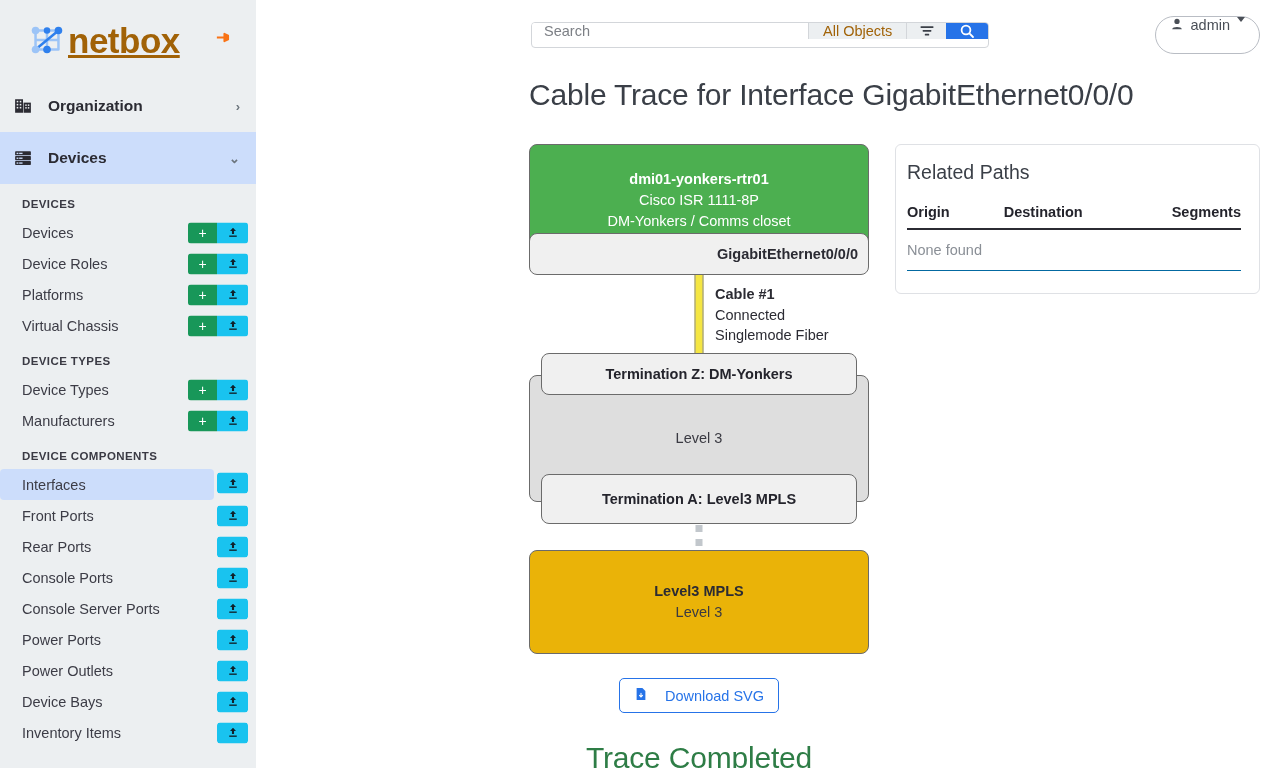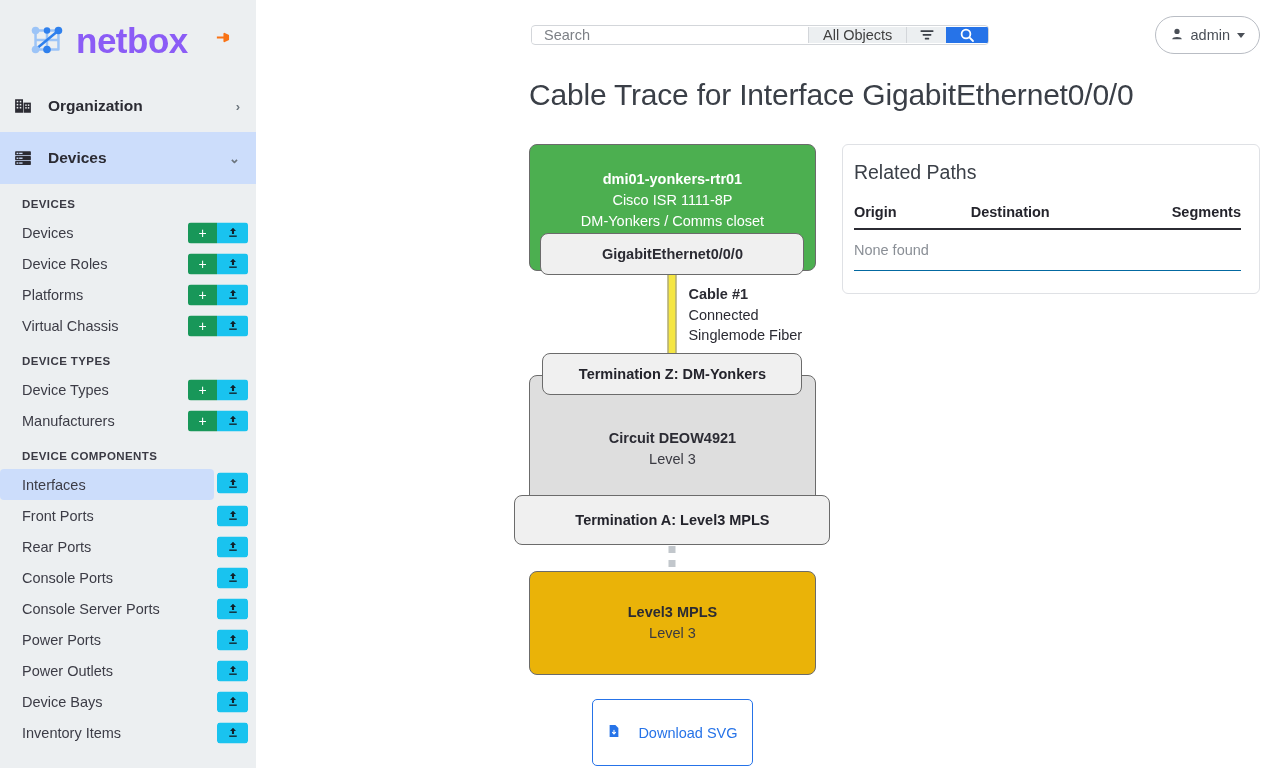--- a/index.html
+++ b/index.html
@@ -21,22 +21,22 @@
     position: relative;
   }
   .brand {
     height: 80px;
     display: flex; align-items: center;
     padding: 0 16px 0 26px;
     position: relative;
   }
   .logo-mark { width: 42px; height: 42px; flex: 0 0 42px; }
   .logo-text {
-    font-size: 35px; font-weight: bold; color: #8b5cf6;
-    letter-spacing: -0.5px; margin-left: 8px; line-height: 1;
+    font-size: 35px; font-weight: bold; color: #a16207;
+    letter-spacing: -0.5px; line-height: 1; text-decoration: underline;
   }
   .pin-icon { position: absolute; right: 26px; top: 30px; color: #f97316; font-size: 15px; }
 
   .nav-group {
     display: flex; align-items: center;
     height: 52px; padding: 0 16px 0 14px;
     font-size: 15.5px; font-weight: bold; color: #2b2b33;
     cursor: pointer;
   }
   .nav-group.active { background: #ccddfb; }
@@ -74,46 +74,46 @@
     cursor: pointer;
   }
   .btn-pair.single { right: 8px; }
   .btn-pair.single .btn-up { border-radius: 3px; }
 
   
   .main { flex: 1; height: 768px; background: #fff; overflow: hidden; position: relative; }
 
   .topbar { height: 70px; display: flex; align-items: center; padding: 0 20px; }
   .search-wrap {
-    display: flex; align-items: center;
-    height: 20px; margin: 0 auto 0 255px;
+    display: flex; align-items: flex-start;
+    height: 26px; margin: 0 auto 0 255px;
     border-radius: 4px; overflow: hidden;
     border: 1px solid #d3d6da;
   }
   .search-input {
     width: 276px; border: none; outline: none;
     padding: 0 12px; font-size: 14.5px; color: #33333b;
     font-family: "Liberation Sans", sans-serif; background: #fff;
   }
   .search-input::placeholder { color: #7d8086; }
   .obj-select {
     display: flex; align-items: center; padding: 0 14px;
-    background: #eceff1; font-size: 14.5px; color: #404040;
+    background: #eceff1; font-size: 14.5px; color: #a16207;
     border-left: 1px solid #d3d6da; cursor: pointer; white-space: nowrap;
   }
   .filter-btn {
     display: flex; align-items: center; justify-content: center;
     width: 40px; background: #eceff1; border-left: 1px solid #d3d6da; cursor: pointer;
   }
   .search-btn {
     display: flex; align-items: center; justify-content: center;
     width: 42px; background: #2673e8; cursor: pointer;
   }
   .user-btn {
-    display: flex; align-items: center; gap: 7px;
+    display: flex; gap: 7px;
     height: 38px; padding: 0 14px; margin-left: auto;
     border: 1px solid #b9bdc4; border-radius: 19px;
     font-size: 14.5px; color: #4a4f57; cursor: pointer; background: #fff;
   }
   .user-btn .caret { border-left: 4px solid transparent; border-right: 4px solid transparent; border-top: 5px solid #4a4f57; }
 
   .page-title {
     font-size: 30px; font-weight: normal; color: #3a3f47;
     padding: 8px 0 0 273px; letter-spacing: -0.2px;
   }
@@ -128,23 +128,23 @@
   }
   .node-device {
     background: #4caf50; color: #ffffff;
     padding: 24px 10px 38px 10px;
   }
   .node-device .n1 { font-size: 14.5px; font-weight: bold; line-height: 1.45; }
   .node-device .n2, .node-device .n3 { font-size: 14.5px; line-height: 1.45; }
 
   .node-term {
     background: #f0f0f0; color: #2b2b33;
-    width: 264px; margin: -38px auto 0 auto;
+    width: 340px; margin: -38px auto 0 auto;
     padding: 12px 10px; font-size: 14.5px; font-weight: bold;
-    position: relative; z-index: 3;
+    position: relative; z-index: 3; text-align: right;
   }
 
   .cable-row { position: relative; height: 100px; }
   .cable-line {
     position: absolute; left: 50%; transform: translateX(-50%);
     top: 0; width: 9px; height: 100px;
     background: #f5e642; border-left: 1px solid #8d8d8d; border-right: 1px solid #8d8d8d;
   }
   .cable-label {
     position: absolute; left: 50%; margin-left: 16px; top: 9px;
@@ -154,21 +154,21 @@
 
   .circuit-wrap { position: relative; }
   .node-circuit {
     background: #dedede; color: #2b2b33;
     padding: 52px 10px 52px 10px;
   }
   .node-circuit .c1 { font-size: 14.5px; font-weight: bold; line-height: 1.45; }
   .node-circuit .c2 { font-size: 14.5px; line-height: 1.45; color: #3a3a42; }
   .term-over-top {
     position: absolute; top: -22px; left: 50%; transform: translateX(-50%);
-    width: 260px; background: #f0f0f0; border: 1px solid #6b6b6b; border-radius: 8px;
+    width: 316px; background: #f0f0f0; border: 1px solid #6b6b6b; border-radius: 8px;
     padding: 12px 10px; font-size: 14.5px; font-weight: bold; text-align: center; z-index: 3;
   }
   .term-over-bottom {
     position: absolute; bottom: -22px; left: 50%; transform: translateX(-50%);
     width: 316px; background: #f0f0f0; border: 1px solid #6b6b6b; border-radius: 8px;
     padding: 16px 10px; font-size: 14.5px; font-weight: bold; text-align: center; z-index: 3;
   }
 
   .dot-conn {
     height: 48px; position: relative;
@@ -183,21 +183,21 @@
   .node-provider {
     background: #eab308; color: #2b2b33;
     padding: 30px 10px; margin-top: 0;
   }
   .node-provider .p1 { font-size: 14.5px; font-weight: bold; line-height: 1.45; }
   .node-provider .p2 { font-size: 14.5px; line-height: 1.45; color: #3a3a42; }
 
   .dl-wrap { text-align: center; margin-top: 24px; }
   .dl-btn {
     display: inline-flex; align-items: center; gap: 17px;
-    padding: 24px 14px; border: 1px solid #2673e8; border-radius: 5px;
+    padding: 8px 14px; border: 1px solid #2673e8; border-radius: 5px;
     color: #2673e8; font-size: 14.5px; background: #fff; cursor: pointer;
   }
   .trace-done {
     text-align: center; color: #2e7d46;
     font-size: 30px; margin-top: 28px; letter-spacing: -0.2px;
   }
 
   
   .card {
     width: 568px; align-self: flex-start;
@@ -511,21 +511,20 @@
           <div class="cable-line"></div>
           <div class="cable-label">
             <div class="cl-title">Cable #1</div>
             <div>Connected</div>
             <div>Singlemode Fiber</div>
           </div>
         </div>
 
         <div class="circuit-wrap">
           <div class="node node-circuit">
-            <div class="c1">Circuit DEOW4921</div>
             <div class="c2">Level 3</div>
           </div>
           <div class="term-over-top">Termination Z: DM-Yonkers</div>
           <div class="term-over-bottom">Termination A: Level3 MPLS</div>
         </div>
 
         <div class="dot-conn">
           <div class="dots"></div>
         </div>
 

